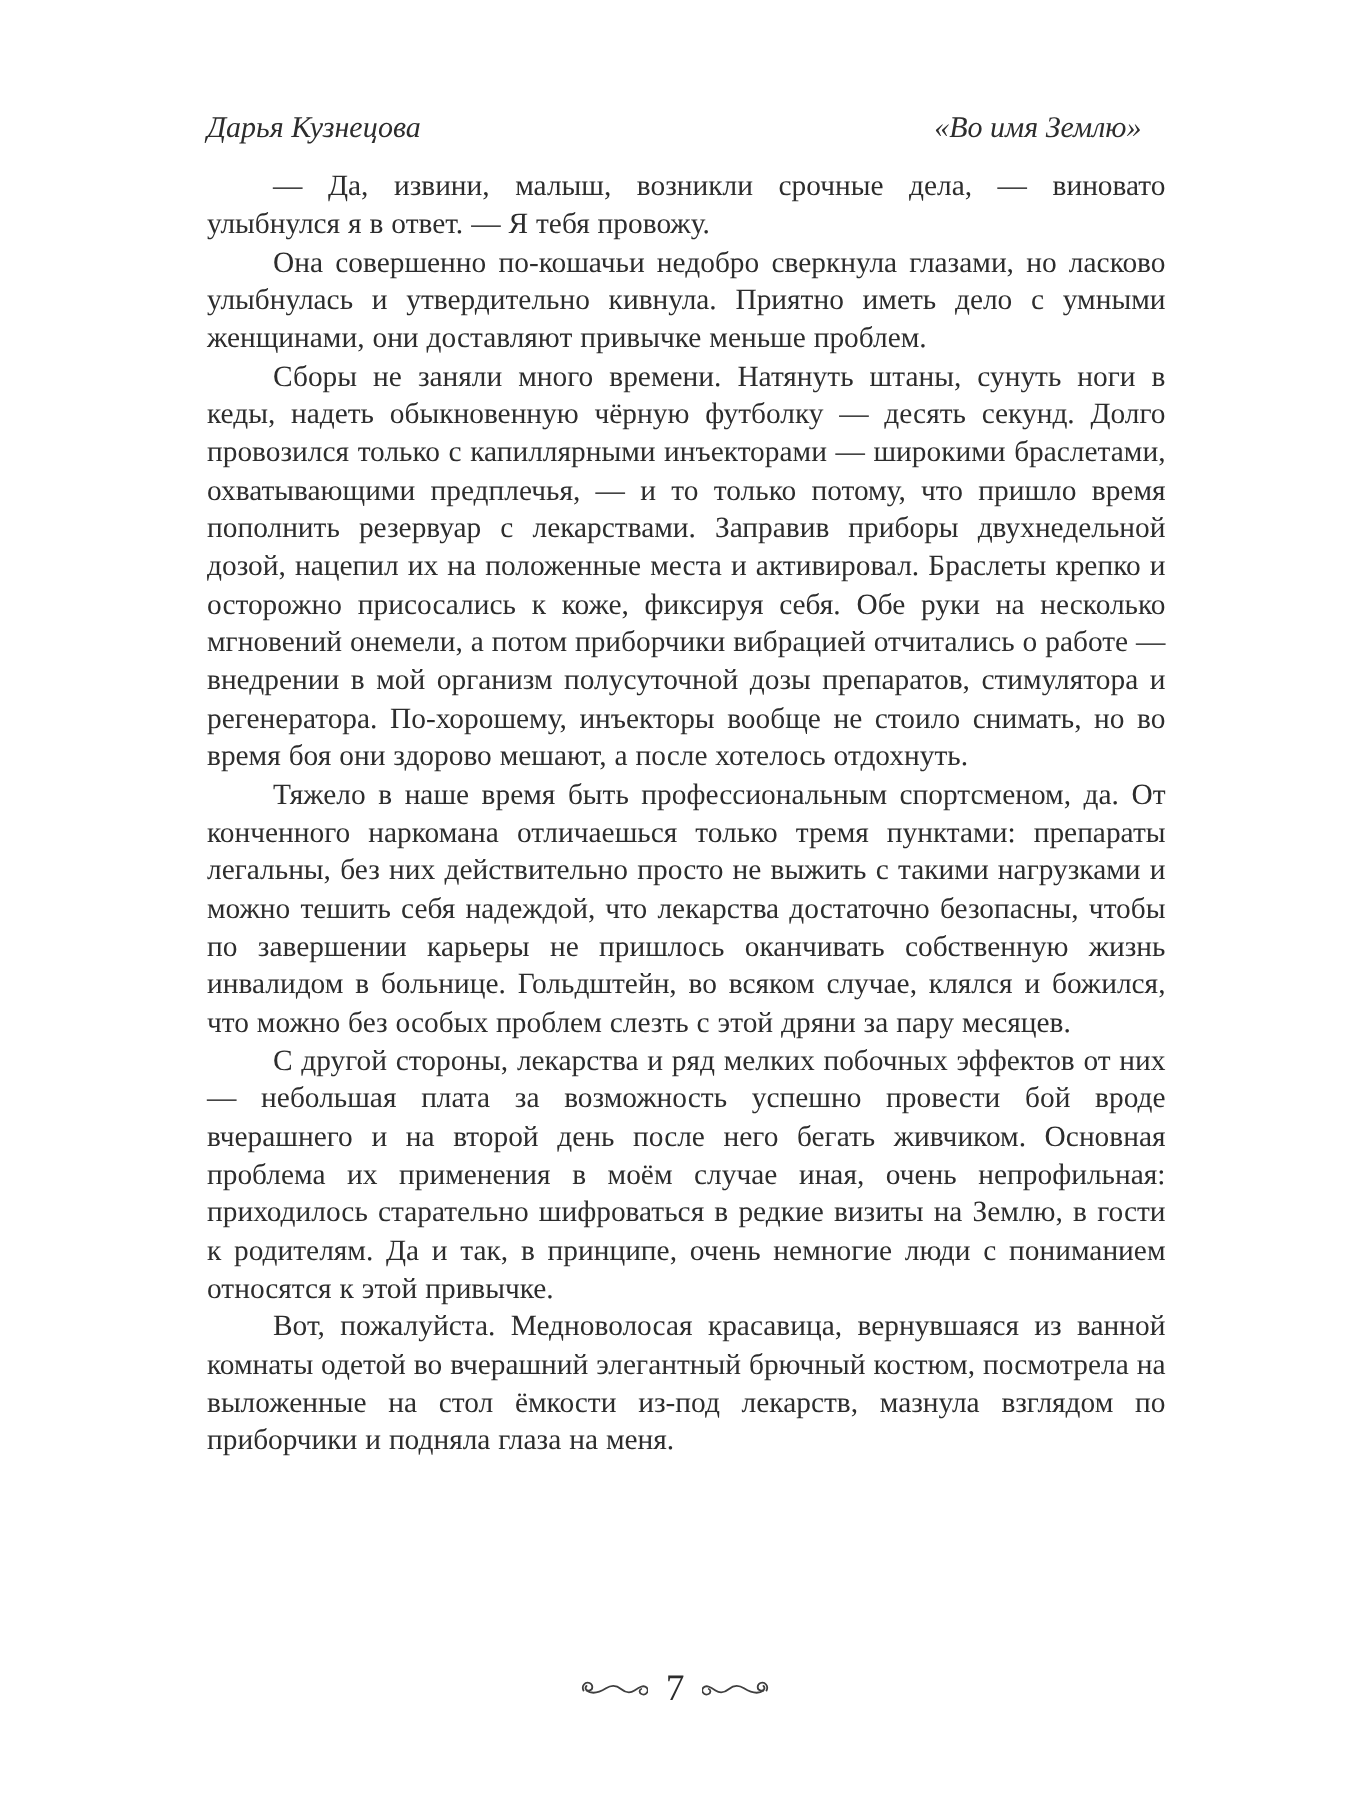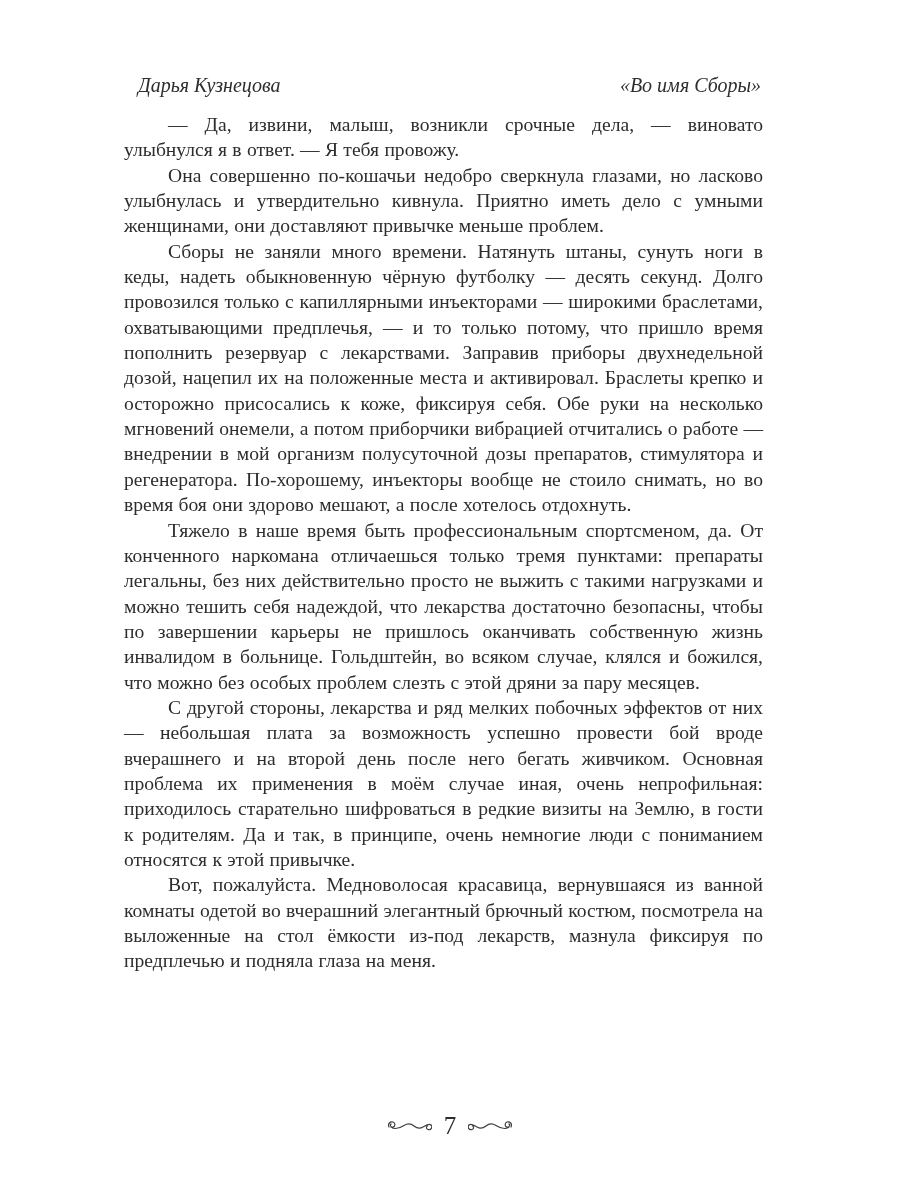--- a/index.html
+++ b/index.html
@@ -29,21 +29,21 @@
     display: flex;
     justify-content: space-between;
     align-items: baseline;
     font-style: italic;
     font-size: 20px;
     color: #2d2d2d;
   }
   .body-text {
     position: absolute;
     top: 112px;
-    left: 124px;
+    left: 138px;
     width: 639px;
     text-align: justify;
     font-size: 19.6px;
     line-height: 25.35px;
     color: #2d2d2d;
   }
   .body-text p {
     margin: 0;
     padding: 0;
     text-indent: 44px;
@@ -72,30 +72,30 @@
     transform: scaleX(-1);
   }
 </style>
 </head>
 <body>
 
 <div class="page">
 
   <div class="running-header">
     <span>Дарья Кузнецова</span>
-    <span>«Во имя Сборы»</span>
+    <span>«Во имя Землю»</span>
   </div>
 
   <div class="body-text">
     <p>— Да, извини, малыш, возникли срочные дела, — виновато улыбнулся я в ответ. — Я тебя провожу.</p>
     <p>Она совершенно по-кошачьи недобро сверкнула глазами, но ласково улыбнулась и утвердительно кивнула. Приятно иметь дело с умными женщинами, они доставляют привычке меньше проблем.</p>
     <p>Сборы не заняли много времени. Натянуть штаны, сунуть ноги в кеды, надеть обыкновенную чёрную футболку — десять секунд. Долго провозился только с капиллярными инъекторами — широкими браслетами, охватывающими предплечья, — и то только потому, что пришло время пополнить резервуар с лекарствами. Заправив приборы двухнедельной дозой, нацепил их на положенные места и активировал. Браслеты крепко и осторожно присосались к коже, фиксируя себя. Обе руки на несколько мгновений онемели, а потом приборчики вибрацией отчитались о работе — внедрении в мой организм полусуточной дозы препаратов, стимулятора и регенератора. По-хорошему, инъекторы вообще не стоило снимать, но во время боя они здорово мешают, а после хотелось отдохнуть.</p>
     <p>Тяжело в наше время быть профессиональным спортсменом, да. От конченного наркомана отличаешься только тремя пунктами: препараты легальны, без них действительно просто не выжить с такими нагрузками и можно тешить себя надеждой, что лекарства достаточно безопасны, чтобы по завершении карьеры не пришлось оканчивать собственную жизнь инвалидом в больнице. Гольдштейн, во всяком случае, клялся и божился, что можно без особых проблем слезть с этой дряни за пару месяцев.</p>
     <p>С другой стороны, лекарства и ряд мелких побочных эффектов от них — небольшая плата за возможность успешно провести бой вроде вчерашнего и на второй день после него бегать живчиком. Основная проблема их применения в моём случае иная, очень непрофильная: приходилось старательно шифроваться в редкие визиты на Землю, в гости к родителям. Да и так, в принципе, очень немногие люди с пониманием относятся к этой привычке.</p>
-    <p>Вот, пожалуйста. Медноволосая красавица, вернувшаяся из ванной комнаты одетой во вчерашний элегантный брючный костюм, посмотрела на выложенные на стол ёмкости из-под лекарств, мазнула фиксируя по предплечью и подняла глаза на меня.</p>
+    <p>Вот, пожалуйста. Медноволосая красавица, вернувшаяся из ванной комнаты одетой во вчерашний элегантный брючный костюм, посмотрела на выложенные на стол ёмкости из-под лекарств, мазнула взглядом по приборчики и подняла глаза на меня.</p>
   </div>
 
   <div class="page-footer">
     <svg class="flourish" width="46" height="18" viewBox="0 0 92 36" aria-hidden="true">
       <path d="M6,20 c-3,-6 2,-12 8,-10 c5,2 5,9 0,10 c-4,1 -7,-3 -4,-6
                M10,20 c8,6 18,2 26,-3 c8,-5 14,-4 20,1 c6,5 12,6 18,2 c6,-4 12,-8 16,-4 c4,4 0,11 -6,9 c-4,-1 -4,-6 -1,-7" fill="none" stroke="#3f3f3f" stroke-width="2.4" stroke-linecap="round" stroke-linejoin="round"></path>
     </svg>
     <span class="page-number">7</span>
     <svg class="flourish mirrored" width="46" height="18" viewBox="0 0 92 36" aria-hidden="true">
       <path d="M6,20 c-3,-6 2,-12 8,-10 c5,2 5,9 0,10 c-4,1 -7,-3 -4,-6

